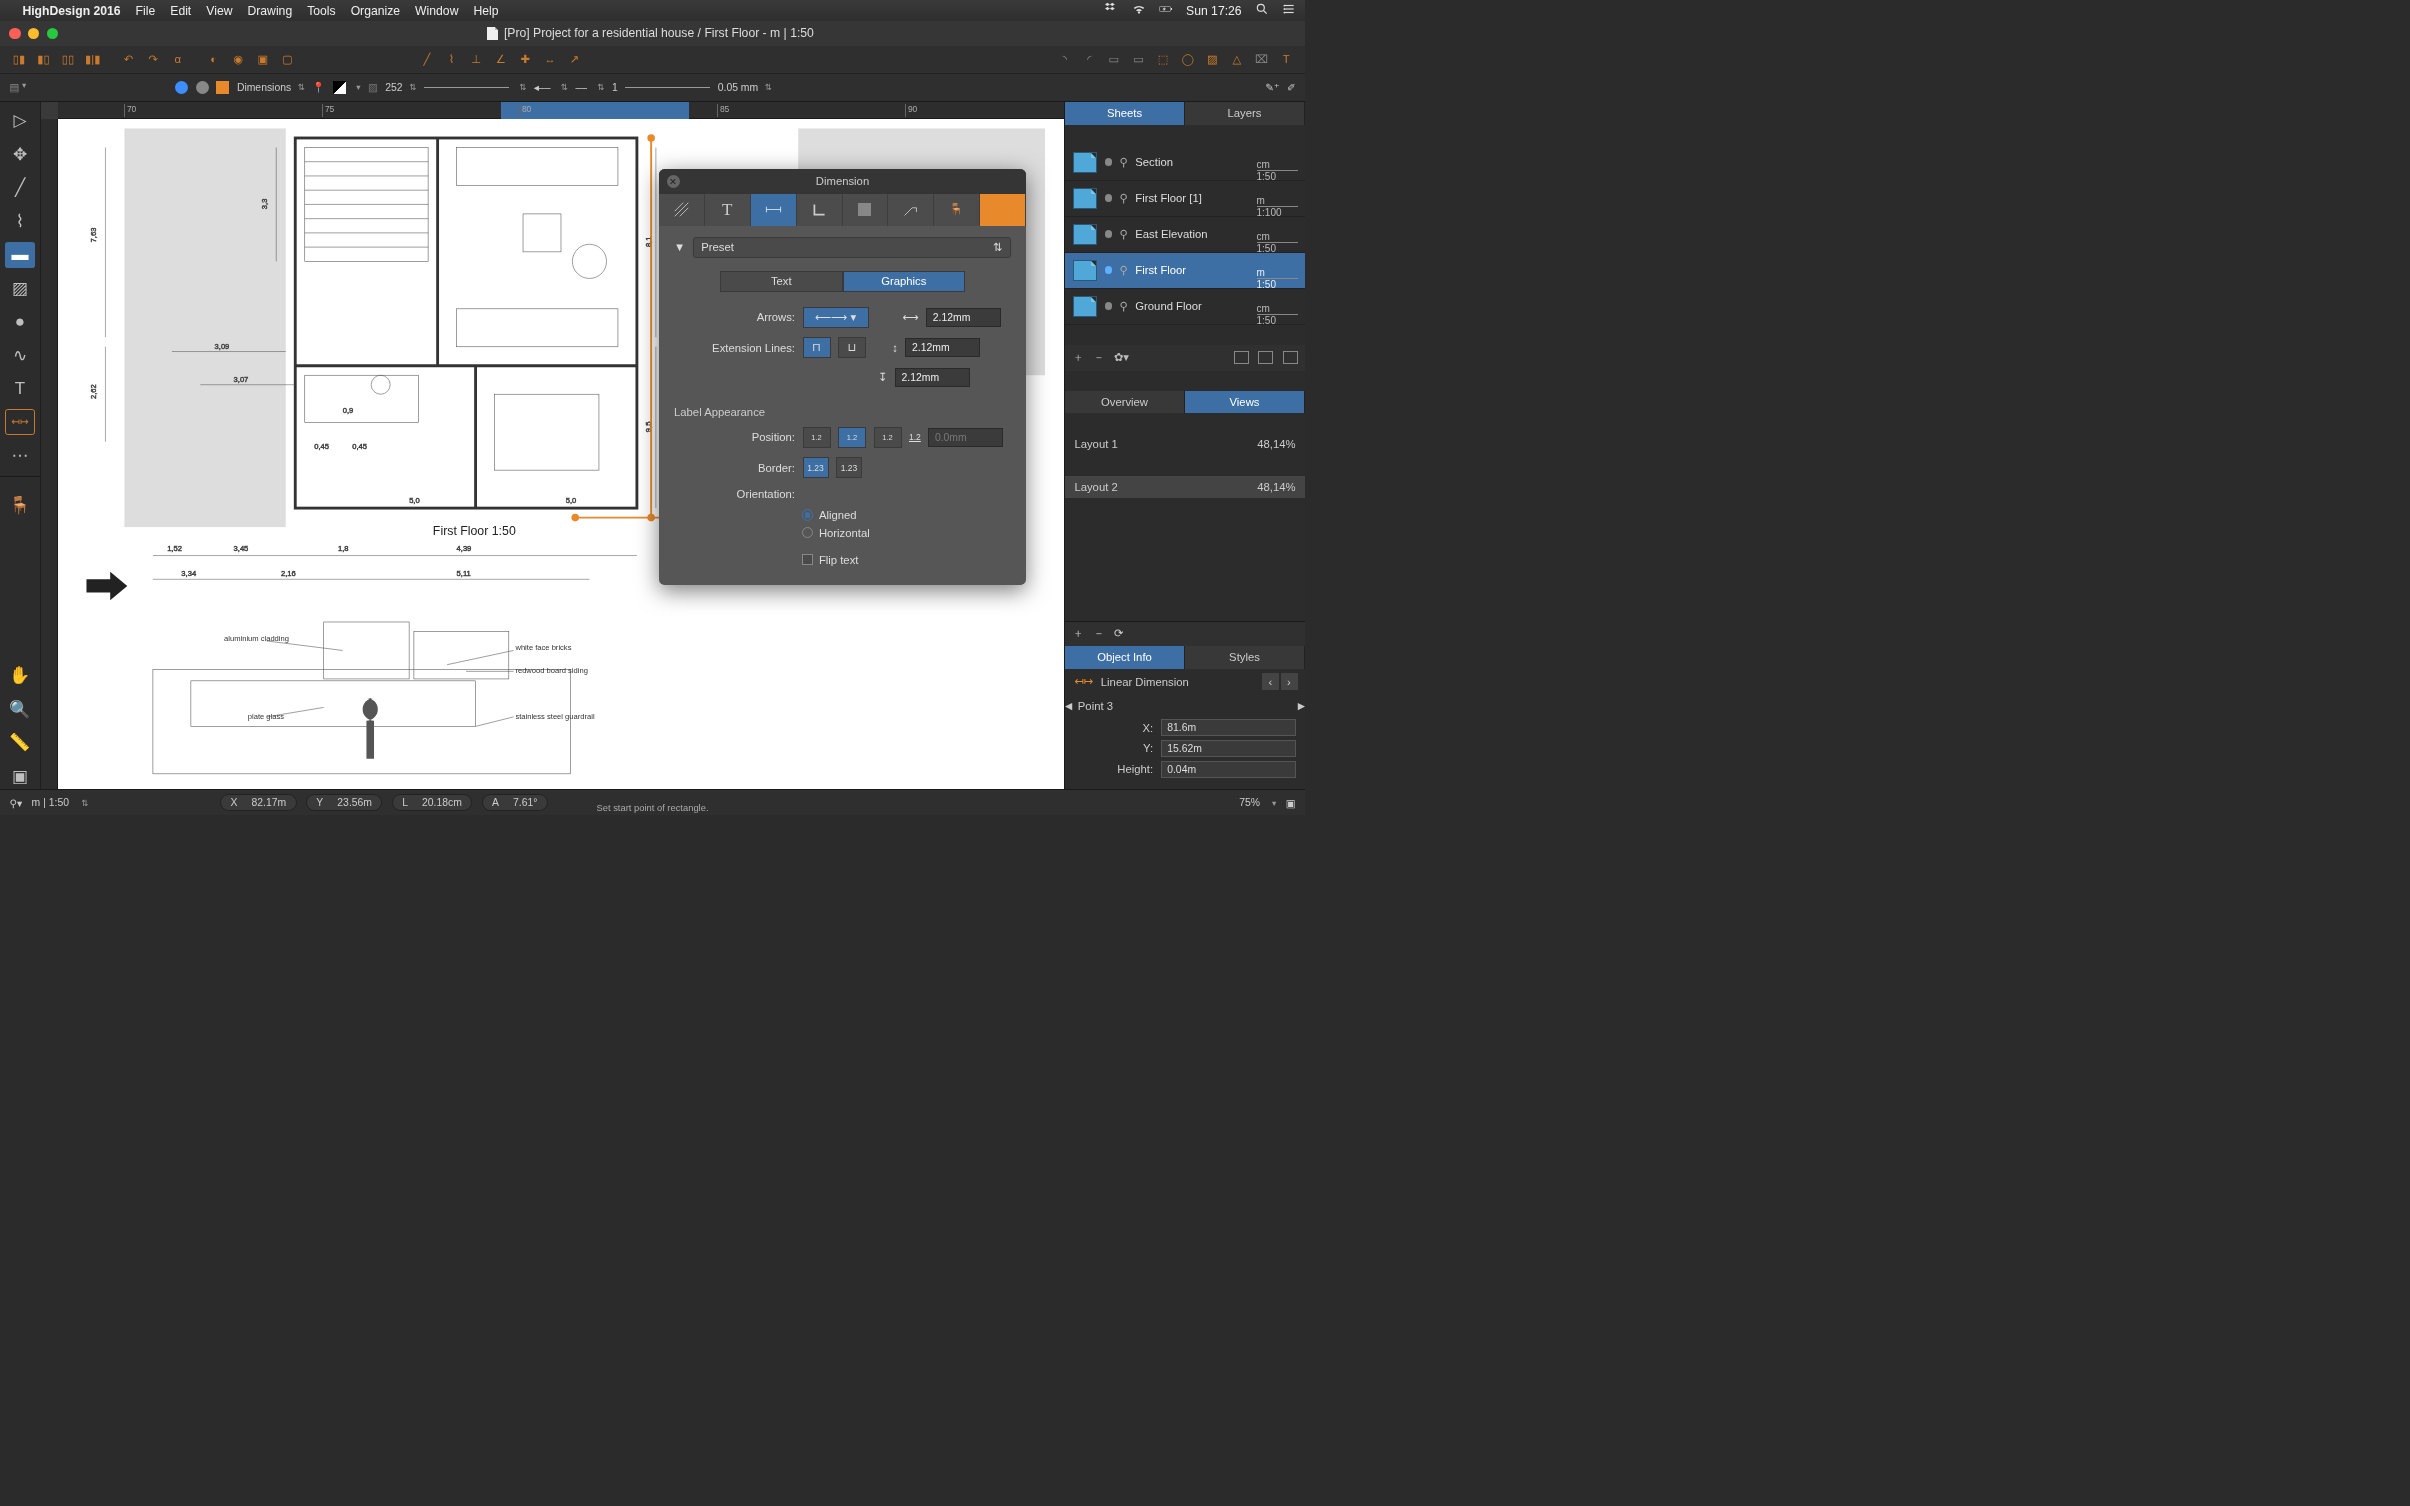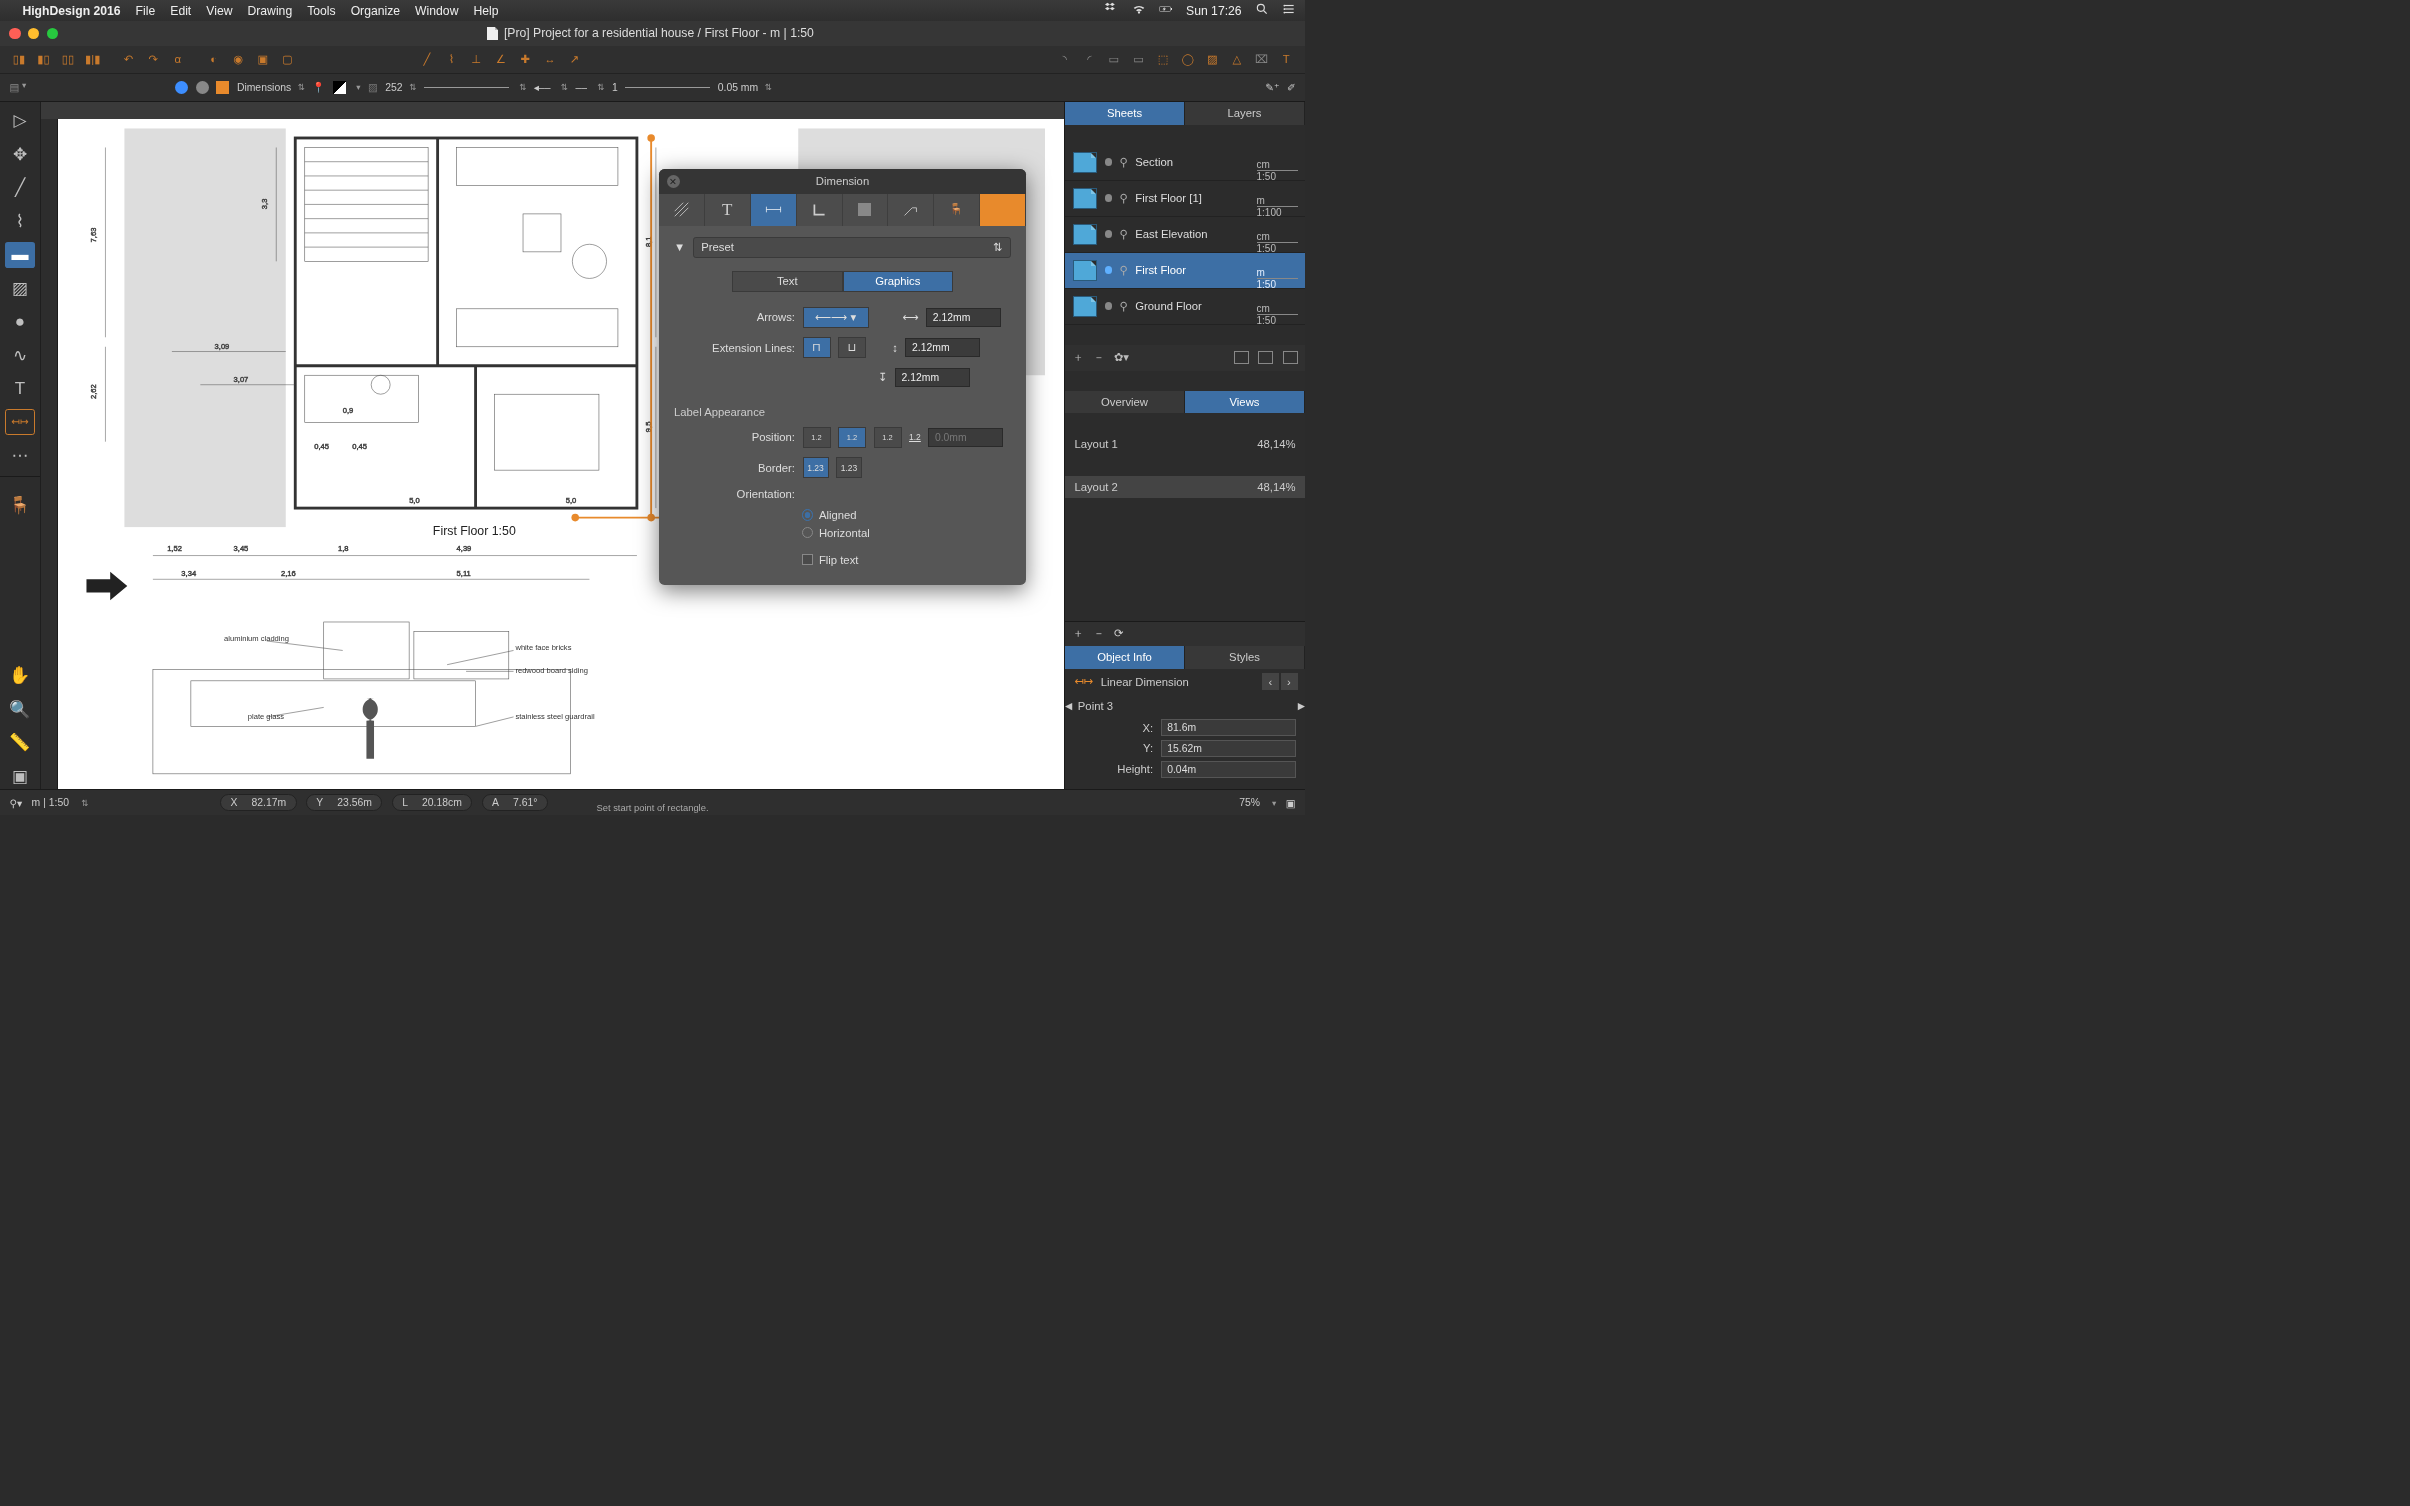--- a/index.html
+++ b/index.html
@@ -59,21 +59,21 @@
 .dimpanel .dp-title{height:24.5px;background:#353535;border-radius:5.6px 5.6px 0 0;display:flex;align-items:center;justify-content:center;position:relative;font-size:11.3px;color:#ccc;}
 .dimpanel .dp-close{position:absolute;left:7.5px;width:13px;height:13px;border-radius:50%;background:#666;color:#222;font-size:9.4px;display:flex;align-items:center;justify-content:center;}
 .dp-tabs{height:32px;background:#4c4c4c;display:flex;}
 .dp-tab{flex:1;display:flex;align-items:center;justify-content:center;border-right:0.9px solid #3e3e3e;color:#ccc;}
 .dp-tab.active{background:#3d6fa5;color:#fff;}
 .dp-tab.last{background:#e88a2c;}
 .dp-tab svg{width:17px;height:17px;fill:currentColor;}
 .dp-body{padding:11.3px 15px 19px;}
 .dp-preset{display:flex;align-items:center;gap:7.5px;margin-bottom:13px;}
 .dp-preset .dd{flex:1;height:21px;background:#4a4a4a;border:0.9px solid #3a3a3a;border-radius:2.8px;padding:0 7.5px;display:flex;align-items:center;justify-content:space-between;}
-.dp-subtabs{display:flex;margin:0 auto 15px;width:221px;}
+.dp-subtabs{display:flex;margin:0 auto 15px;width:245px;}
 .dp-subtab{flex:1;height:21px;background:#4a4a4a;display:flex;align-items:center;justify-content:center;border:0.9px solid #3a3a3a;}
 .dp-subtab.active{background:#3d6fa5;color:#fff;}
 .dp-row{display:flex;align-items:center;margin-bottom:9.4px;gap:7.5px;}
 .dp-row .lbl{width:121px;text-align:right;color:#ddd;}
 .dp-btn{width:28px;height:21px;background:#4a4a4a;border:0.9px solid #3a3a3a;display:flex;align-items:center;justify-content:center;}
 .dp-btn.active{background:#3d6fa5;}
 .dp-field{height:19px;background:#3b3b3b;border:0.9px solid #2a2a2a;color:#eee;padding:0 5.6px;width:75px;font-size:10.4px;}
 .dp-field.ro{color:#777;}
 .dp-sec{margin-top:19px;color:#ccc;font-size:11.3px;margin-bottom:9.4px;}
 .dp-radio{display:flex;align-items:center;gap:5.6px;margin-left:128px;margin-bottom:5.6px;}
@@ -313,20 +313,28 @@
       </div>
     <div class="ltool">
         <span class="glyph">📏</span>
       </div>
     <div class="ltool">
         <span class="glyph">▣</span>
       </div>
   </div>
 
   <div class="canvas-wrap">
+    <div class="ruler-h">
+      <div class="sel" style="left:443px;width:188px"></div>
+      <div class="tick" style="left:66px"><span>70</span></div>
+      <div class="tick" style="left:264px"><span>75</span></div>
+      <div class="tick" style="left:461px"><span>80</span></div>
+      <div class="tick" style="left:659px"><span>85</span></div>
+      <div class="tick" style="left:847px"><span>90</span></div>
+    </div>
     <div class="ruler-v"></div>
     <div class="canvas">
       <svg class="floorplan" viewBox="0 0 1060 700" style="font-size:12px">
         <rect class="fp-bg" x="0" y="0" width="1060" height="700"></rect>
 
         <rect class="fp-hatch" x="70" y="10" width="170" height="420"></rect>
         <rect class="fp-hatch" x="780" y="10" width="260" height="260"></rect>
 
         <rect class="fp-wall" x="250" y="20" width="360" height="390"></rect>
 

